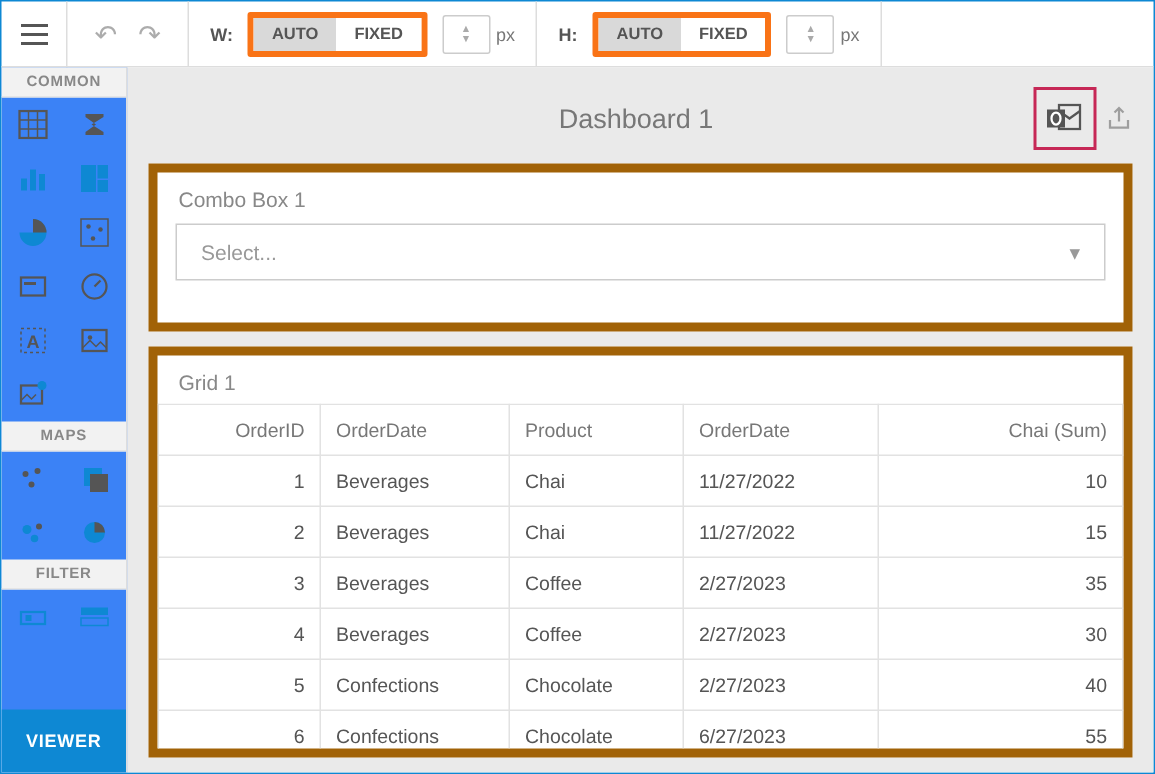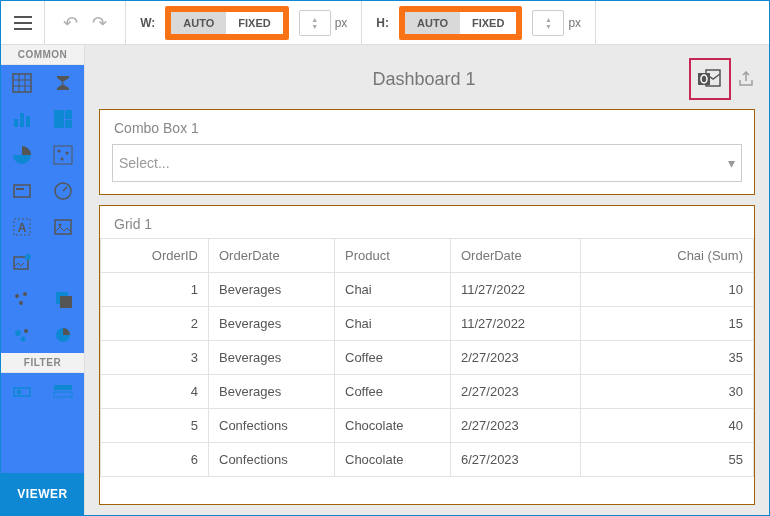--- a/index.html
+++ b/index.html
@@ -5,44 +5,44 @@
 * { box-sizing: border-box; margin: 0; padding: 0; }
 body { font-family: "Segoe UI", Arial, sans-serif; font-size: 13px; color: #333; background: #fff; overflow: hidden; }
 .app { width: 770px; height: 516px; border: 1px solid #0e88d3; display: flex; flex-direction: column; }
 .top-toolbar { height: 44px; border-bottom: 1px solid #ddd; display: flex; align-items: center; }
 .hamburger { width: 44px; height: 44px; display: flex; align-items: center; justify-content: center; border-right: 1px solid #ddd; cursor: pointer; }
 .hamburger svg { width: 18px; height: 14px; }
 .history { display: flex; align-items: center; gap: 14px; padding: 0 18px; border-right: 1px solid #ddd; height: 100%; }
 .hist-btn { opacity: .4; font-size: 18px; cursor: pointer; }
 .size-group { display: flex; align-items: center; gap: 10px; padding: 0 14px; border-right: 1px solid #ddd; height: 100%; }
 .size-label { font-weight: bold; font-size: 12px; color: #555; }
-.toggle { display: flex; border: 6px solid #f97316; border-radius: 2px; overflow: hidden; }
+.toggle { display: flex; border: 4px solid #f97316; border-radius: 2px; overflow: hidden; }
 .toggle div { padding: 5px 12px; font-size: 11px; font-weight: bold; color: #555; cursor: pointer; background: #fff; }
 .toggle div.active { background: #d9d9d9; }
 .spinner { display: flex; align-items: center; gap: 4px; }
 .spin-box { width: 32px; height: 26px; border: 1px solid #ccc; border-radius: 2px; display: flex; flex-direction: column; align-items: center; justify-content: center; padding: 0 3px; }
 .spin-arrow { font-size: 7px; color: #aaa; line-height: 7px; }
 .px-label { font-size: 12px; color: #777; }
 .body { flex: 1; display: flex; overflow: hidden; }
 .sidebar { width: 84px; background: #3b82f6; display: flex; flex-direction: column; border-right: 1px solid #ddd; }
 .sb-header { font-size: 10px; font-weight: bold; color: #888; text-align: center; padding: 4px 0; letter-spacing: .5px; background: #f2f2f2; border-bottom: 1px solid #e5e5e5; }
 .sb-grid { display: grid; grid-template-columns: 1fr 1fr; }
 .sb-item { height: 36px; display: flex; align-items: center; justify-content: center; cursor: pointer; }
 .sb-item svg { width: 20px; height: 20px; }
 .viewer-btn { margin-top: auto; height: 42px; background: #0e88d3; color: #fff; font-weight: bold; font-size: 12px; display: flex; align-items: center; justify-content: center; cursor: pointer; letter-spacing: .5px; }
 .canvas { flex: 1; background: #eaeaea; padding: 14px 14px 0 14px; overflow: hidden; display: flex; flex-direction: column; justify-content: flex-end; }
 .dash-header { display: flex; align-items: center; justify-content: space-between; height: 40px; margin-bottom: 10px; }
 .dash-spacer { width: 60px; }
 .dash-title { color: #777; font-size: 18px; text-align: center; flex: 1; }
 .dash-actions { display: flex; align-items: center; gap: 6px; }
 .email-btn { width: 42px; height: 42px; border: 2px solid #c62856; display: flex; align-items: center; justify-content: center; cursor: pointer; }
 .export-icon { opacity: .5; cursor: pointer; }
-.panel { background: #fff; border: 1px solid #a16207; margin-bottom: 10px; }
+.panel { background: #fff; border: 6px solid #a16207; margin-bottom: 10px; }
 .panel-title { color: #888; font-size: 14px; padding: 10px 14px 8px; }
-.combo { margin: 0 12px 12px; height: 38px; border: 1px solid #ccc; display: flex; align-items: center; justify-content: space-between; padding: 0 6px; cursor: pointer; color: #999; font-size: 14px; }
+.combo { margin: 0 12px 28px; height: 38px; border: 1px solid #ccc; display: flex; align-items: center; justify-content: space-between; padding: 0 16px; cursor: pointer; color: #999; font-size: 14px; }
 .grid-panel { flex: 1; display: flex; flex-direction: column; overflow: hidden; }
 .gp-title { color: #888; font-size: 14px; padding: 10px 14px 6px; }
 table { width: 100%; border-collapse: collapse; table-layout: fixed; }
 th, td { border: 1px solid #e2e2e2; padding: 3px 10px; font-size: 13px; color: #555; height: 34px; }
 th { color: #777; font-weight: normal; background: #fff; }
 .col-id { width: 108px; text-align: right; }
 .col-cat { width: 126px; text-align: left; }
 .col-prod { width: 116px; text-align: left; }
 .col-date { width: 130px; text-align: left; }
 .col-sales { text-align: right; }
@@ -163,20 +163,21 @@
           </div>
         <div class="sb-item">
             <svg viewBox="0 0 20 20">
               <rect x="2" y="4" width="14" height="12" fill="none" stroke="#555" stroke-width="1.5"></rect>
               <path d="M2 14l4-4 3 3 3-3" fill="none" stroke="#555"></path>
               <circle cx="16" cy="4" r="3" fill="#0e88d3"></circle>
             </svg>
           </div>
         <div class="sb-item"></div>
       </div>
+      <div class="sb-header">MAPS</div>
       <div class="sb-grid">
         <div class="sb-item">
             <svg viewBox="0 0 20 20">
               <circle cx="5" cy="7" r="2" fill="#555"></circle>
               <circle cx="13" cy="5" r="2" fill="#555"></circle>
               <circle cx="9" cy="14" r="2" fill="#555"></circle>
             </svg>
           </div>
         <div class="sb-item">
             <svg viewBox="0 0 20 20">

